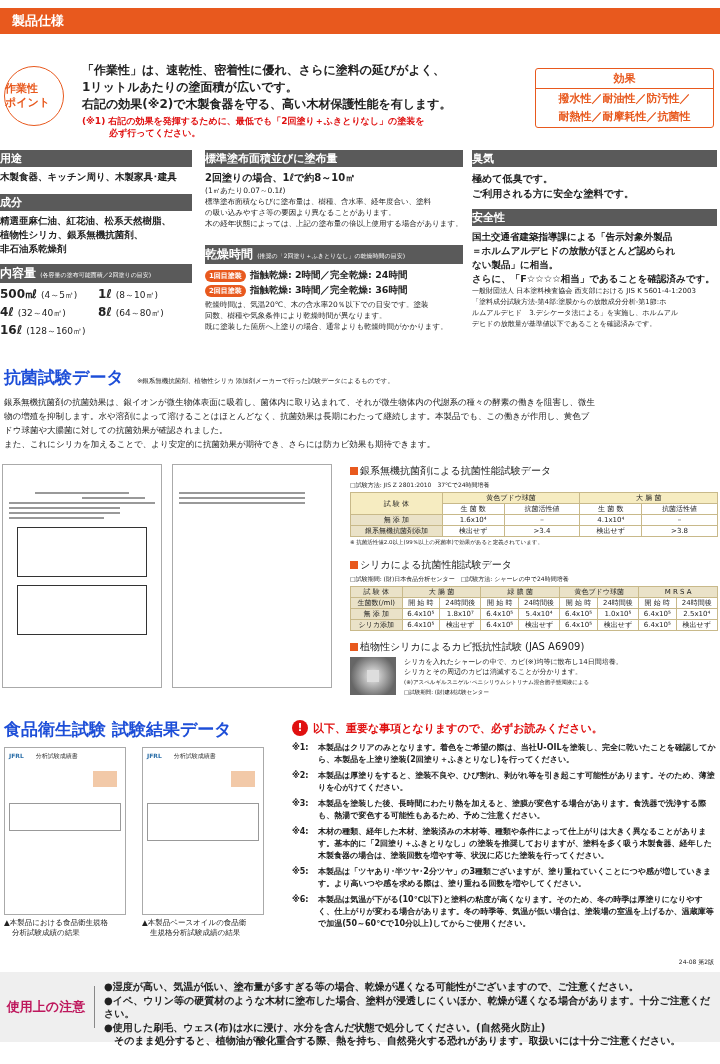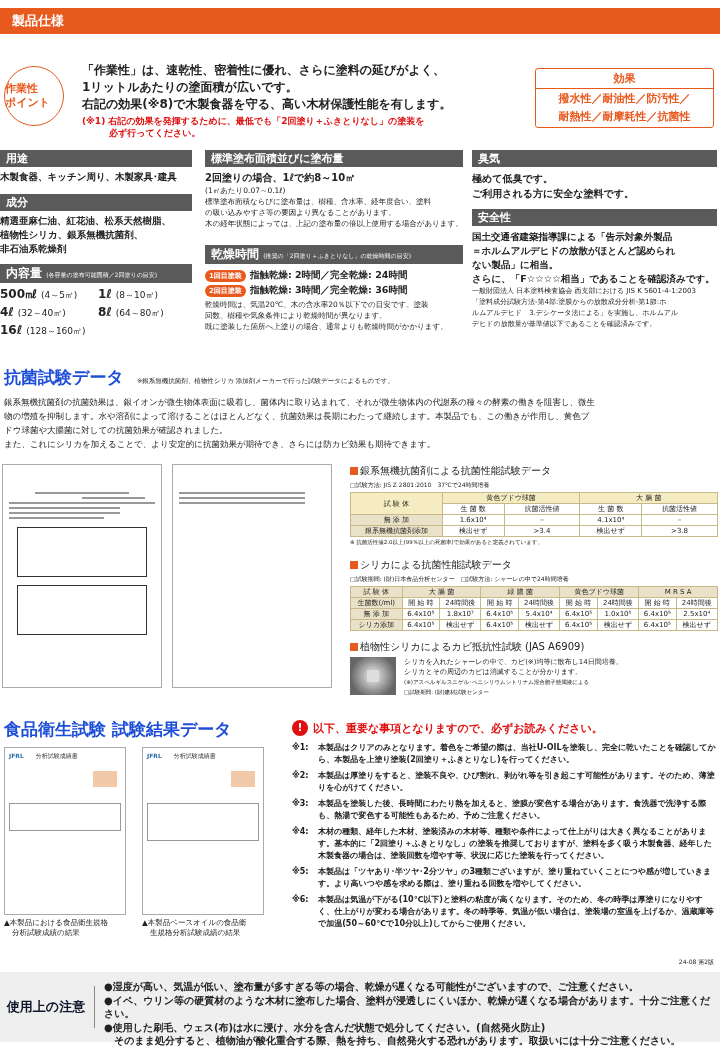--- a/index.html
+++ b/index.html
@@ -5,21 +5,21 @@
 *{box-sizing:border-box;margin:0;padding:0}
 body{width:720px;height:1064px;background:#fff;font-family:"DejaVu Sans","Liberation Sans",sans-serif;color:#222;position:relative;overflow:hidden}
 .banner{position:absolute;left:0;top:8px;width:720px;height:26px;background:#e8591e;color:#fff;font-weight:bold;font-size:13px;line-height:26px;padding-left:12px}
 .circle{position:absolute;left:4px;top:66px;width:60px;height:60px;border:1.5px solid #e8591e;border-radius:50%;color:#e8591e;font-weight:bold;font-size:11px;display:flex;flex-direction:column;justify-content:center;line-height:14px}
 .intro{position:absolute;left:82px;top:62px;width:440px;font-size:12px;font-weight:bold;line-height:17px}
 .intro .note{color:#e01010;font-size:9px;line-height:12px;margin-top:2px}
 .intro .note2{color:#e01010;font-size:9px;line-height:12px;padding-left:27px}
 .effect{position:absolute;left:535px;top:68px;width:179px;height:60px;border:1px solid #e8591e;border-radius:3px;color:#e8591e;font-weight:bold;text-align:center}
 .effect .h{font-size:11px;height:20px;line-height:20px;border-bottom:1px solid #e8591e}
 .effect .b{font-size:11px;line-height:19px}
-.secbar{background:#5a5a5a;color:#fff;font-weight:bold;font-size:11px;height:17px;line-height:17px;padding-left:6px}
+.secbar{background:#5a5a5a;color:#fff;font-weight:bold;font-size:11px;height:17px;line-height:17px;}
 .col{position:absolute}
 .bold{font-weight:bold}
 .s8{font-size:7.5px;line-height:11px}
 .tag{display:inline-block;background:#e8591e;color:#fff;font-size:7px;padding:0 4px;border-radius:6px;height:12px;line-height:12px;margin-right:4px;font-weight:bold}
 .hdr-big{font-size:17px;font-weight:bold;color:#1d4ed8}
 table.dt{border-collapse:collapse;font-size:7px;width:100%}
 table.dt td{border:1px solid #c8b98a;text-align:center;height:10px;line-height:10px;padding:0}
 table.dt .hl{background:#f6ecc1}
 table.dt .hg{background:#eae2c8}
 .sq{display:inline-block;width:8px;height:8px;background:#e8591e;margin-right:2px;vertical-align:-1px}
@@ -35,21 +35,21 @@
 <div class="banner">製品仕様</div>
 
 <div class="circle">
   <span>作業性</span>
   <span>ポイント</span>
 </div>
 
 <div class="intro">
   <div>「作業性」は、速乾性、密着性に優れ、さらに塗料の延びがよく、</div>
   <div>1リットルあたりの塗面積が広いです。</div>
-  <div>右記の効果(※8)で木製食器を守る、高い木材保護性能を有します。</div>
+  <div>右記の効果(※2)で木製食器を守る、高い木材保護性能を有します。</div>
   <div class="note">(※1) 右記の効果を発揮するために、最低でも「2回塗り＋ふきとりなし」の塗装を</div>
   <div class="note2">必ず行ってください。</div>
 </div>
 
 <div class="effect">
   <div class="h">効果</div>
   <div class="b">撥水性／耐油性／防汚性／</div>
   <div class="b" style="line-height:17px">耐熱性／耐摩耗性／抗菌性</div>
 </div>
 
@@ -298,21 +298,21 @@
       <span>本製品は「ツヤあり･半ツヤ･2分ツヤ」の3種類ございますが、塗り重ねていくことにつや感が増していきます。より高いつや感を求める際は、塗り重ねる回数を増やしてください。</span>
     </div>
   <div class="warn-item">
       <span class="k">※6:</span>
       <span>本製品は気温が下がる(10℃以下)と塗料の粘度が高くなります。そのため、冬の時季は厚塗りになりやすく、仕上がりが変わる場合があります。冬の時季等、気温が低い場合は、塗装場の室温を上げるか、温蔵庫等で加温(50～60℃で10分以上)してからご使用ください。</span>
     </div>
 </div>
 <div style="position:absolute;right:6px;top:958px;font-size:6px">24-08 第2版</div>
 
 <div class="footer">
-  <div style="position:absolute;left:0;top:0;width:92px;height:70px;display:flex;align-items:center;justify-content:center;color:#0f172a;font-weight:bold;font-size:13px">使用上の注意</div>
+  <div style="position:absolute;left:0;top:0;width:92px;height:70px;display:flex;align-items:center;justify-content:center;color:#be185d;font-weight:bold;font-size:13px">使用上の注意</div>
   <div style="position:absolute;left:94px;top:14px;width:1px;height:42px;background:#888"></div>
   <div style="position:absolute;left:104px;top:8px;font-size:10px;font-weight:bold;line-height:13.5px">
     <div>●湿度が高い、気温が低い、塗布量が多すぎる等の場合、乾燥が遅くなる可能性がございますので、ご注意ください。</div>
     <div>●イペ、ウリン等の硬質材のような木材に塗布した場合、塗料が浸透しにくいほか、乾燥が遅くなる場合があります。十分ご注意ください。</div>
     <div>●使用した刷毛、ウェス(布)は水に浸け、水分を含んだ状態で処分してください。(自然発火防止)</div>
     <div>　そのまま処分すると、植物油が酸化重合する際、熱を持ち、自然発火する恐れがあります。取扱いには十分ご注意ください。</div>
   </div>
 </div>
 
 </body></html>

